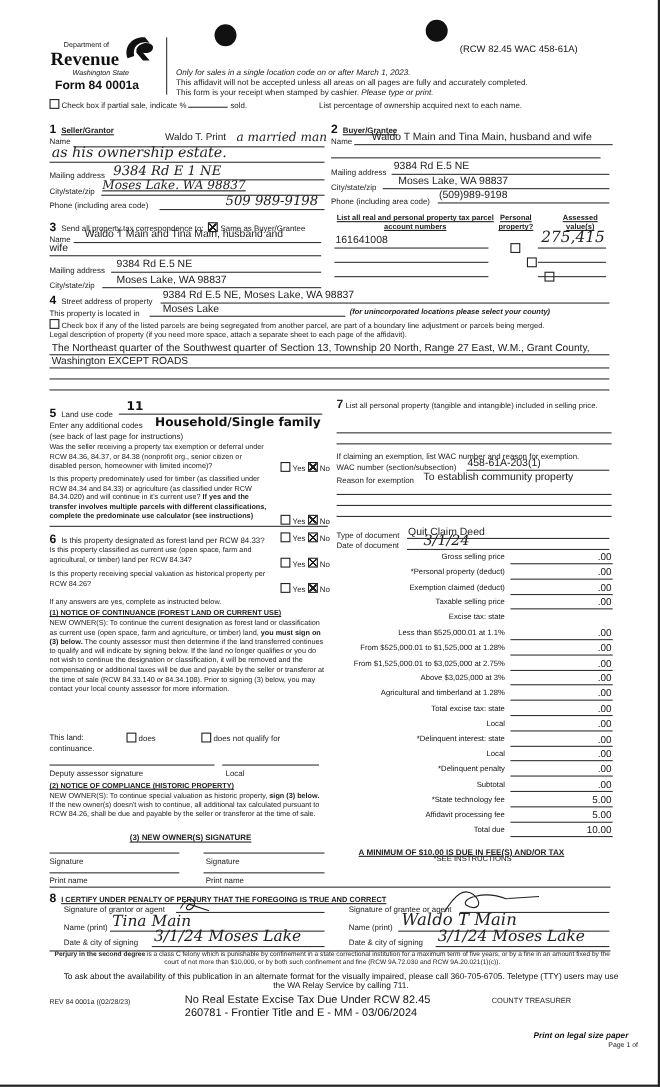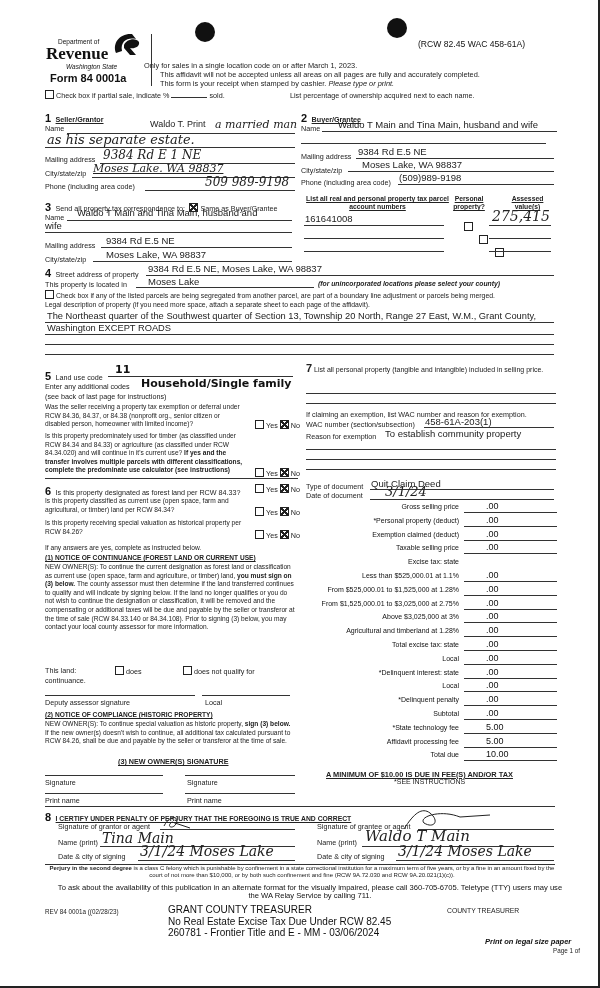--- a/index.html
+++ b/index.html
@@ -12,21 +12,21 @@
   .hand{font-family:"DejaVu Serif",serif;font-style:italic;color:#222;white-space:nowrap;}
   .line{position:absolute;height:0;border-top:1px solid #333;}
   .cb{display:inline-block;width:7px;height:7px;border:1px solid #222;vertical-align:-1px;margin-right:2px;background:#fff;position:relative;}
   .cb.x::before{content:"";position:absolute;left:0;top:0;width:7px;height:7px;background:
      linear-gradient(45deg,transparent 42%,#222 42%,#222 58%,transparent 58%),
      linear-gradient(-45deg,transparent 42%,#222 42%,#222 58%,transparent 58%);}
   .secnum{font-size:11px;font-weight:bold;}
   .bold{font-weight:bold;text-decoration:underline;}
   .dot{position:absolute;width:20px;height:20px;border-radius:50%;background:#111;}
   .right-lbl{position:absolute;font-size:7px;text-align:right;white-space:nowrap;}
-  .amt{position:absolute;font-size:9px;white-space:nowrap;width:70px;}
+  .amt{position:absolute;font-size:9px;text-align:right;white-space:nowrap;width:70px;}
   .para{position:absolute;font-size:6.6px;line-height:8.6px;color:#222;}
 </style>
 </head>
 <body>
 
 <div class="page">
 
   
   <div class="dot" style="left:195px;top:22px;"></div>
   <div class="dot" style="left:387px;top:18px;"></div>
@@ -36,38 +36,38 @@
   <div class="abs" style="left:46px;top:44px;font-size:17px;font-weight:bold;font-family:'Liberation Serif',serif;">Revenue</div>
   <svg class="abs" style="left:110px;top:31px;" width="32" height="28">
     <path d="M6 22 C2 12,10 2,22 3 L26 8 C18 6,10 10,12 20 Z" fill="#111"></path>
     <path d="M14 14 C16 8,26 6,29 11 C30 16,24 18,20 17 L26 24 L20 24 L14 17 Z" fill="#111"></path>
   </svg>
   <div class="abs" style="left:66px;top:63px;font-size:6.5px;font-style:italic;">Washington State</div>
   <div class="abs" style="left:50px;top:72px;font-size:11px;font-weight:bold;">Form 84 0001a</div>
   <div class="abs" style="left:151px;top:34px;width:1px;height:52px;background:#333;"></div>
 
   <div class="abs" style="left:418px;top:39px;font-size:8.6px;white-space:nowrap;">(RCW 82.45 WAC 458-61A)</div>
-  <div class="abs lbl" style="left:144px;top:61px;font-size:7.4px;">Only for sales in a single location code on or after March 1, 2023.</div>
+  <div class="abs lbl" style="left:160px;top:61px;font-size:7.4px;font-style:italic;">Only for sales in a single location code on or after March 1, 2023.</div>
   <div class="abs lbl" style="left:160px;top:70px;font-size:7.4px;">This affidavit will not be accepted unless all areas on all pages are fully and accurately completed.</div>
   <div class="abs lbl" style="left:160px;top:79px;font-size:7.4px;"><span>This form is your receipt when stamped by cashier. </span><i>Please type or print.</i></div>
 
   <div class="abs lbl" style="left:45px;top:90px;">
     <span class="cb"></span><span>Check box if partial sale, indicate %</span>
     <span style="display:inline-block;width:36px;border-bottom:1px solid #333;"></span>
     <span>sold.</span>
   </div>
   <div class="abs lbl" style="left:290px;top:91px;">List percentage of ownership acquired next to each name.</div>
 
   
   <div class="abs" style="left:45px;top:108px;"><span class="secnum">1</span> <span class="lbl bold">Seller/Grantor</span></div>
   <div class="abs lbl" style="left:45px;top:124px;">Name</div>
   <div class="line" style="left:67px;top:133px;width:228px;"></div>
   <div class="abs typed" style="left:150px;top:119px;font-size:9px;">Waldo T. Print</div>
   <div class="abs hand" style="left:215px;top:118px;font-size:11px;">a married man</div>
-  <div class="abs hand" style="left:47px;top:132px;font-size:13px;">as his separate estate.</div>
+  <div class="abs hand" style="left:47px;top:132px;font-size:13px;">as his ownership estate.</div>
   <div class="line" style="left:45px;top:147px;width:250px;"></div>
   <div class="abs lbl" style="left:45px;top:155px;">Mailing address</div>
   <div class="abs hand" style="left:103px;top:148px;font-size:12px;">9384 Rd E 1 NE</div>
   <div class="line" style="left:100px;top:163px;width:195px;"></div>
   <div class="abs lbl" style="left:45px;top:169px;">City/state/zip</div>
   <div class="abs hand" style="left:93px;top:162px;font-size:11px;text-decoration:underline;">Moses Lake. WA 98837</div>
   <div class="line" style="left:92px;top:177px;width:203px;"></div>
   <div class="abs lbl" style="left:45px;top:182px;">Phone (including area code)</div>
   <div class="abs hand" style="left:165px;top:175px;font-size:12px;margin-left:40px;">509 989-9198</div>
   <div class="line" style="left:145px;top:190px;width:150px;"></div>
@@ -296,20 +296,19 @@
   <div class="abs hand" style="left:398px;top:843px;font-size:14px;">3/1/24 Moses Lake</div>
   <div class="line" style="left:396px;top:860px;width:158px;"></div>
 
   <div class="line" style="left:45px;top:864px;width:510px;"></div>
   <div class="abs tiny" style="left:47px;top:865px;width:510px;text-align:center;font-size:6px;line-height:7px;"><b>Perjury in the second degree</b><span> is a class C felony which is punishable by confinement in a state correctional institution for a maximum term of five years, or by a fine in an amount fixed by the court of not more than $10,000, or by both such confinement and fine (RCW 9A.72.030 and RCW 9A.20.021(1)(c)).</span></div>
 
   
   <div class="abs" style="left:55px;top:884px;width:510px;text-align:center;font-size:7.6px;line-height:8px;">To ask about the availability of this publication in an alternate format for the visually impaired, please call 360-705-6705. Teletype (TTY) users may use the WA Relay Service by calling 711.</div>
   <div class="abs tiny" style="left:45px;top:908px;">REV 84 0001a ((02/28/23)</div>
   <div class="abs" style="left:168px;top:904px;font-size:10px;line-height:11.5px;white-space:nowrap;">
-    <div>GRANT COUNTY TREASURER</div>
     <div>No Real Estate Excise Tax Due Under RCW 82.45</div>
     <div>260781 - Frontier Title and E - MM - 03/06/2024</div>
   </div>
   <div class="abs tiny" style="left:447px;top:907px;font-size:6.8px;">COUNTY TREASURER</div>
   <div class="abs" style="left:485px;top:937px;font-size:7.5px;font-style:italic;font-weight:bold;white-space:nowrap;">Print on legal size paper</div>
   <div class="abs tiny" style="left:553px;top:947px;white-space:nowrap;">Page 1 of</div>
 </div>
 
 </body></html>

